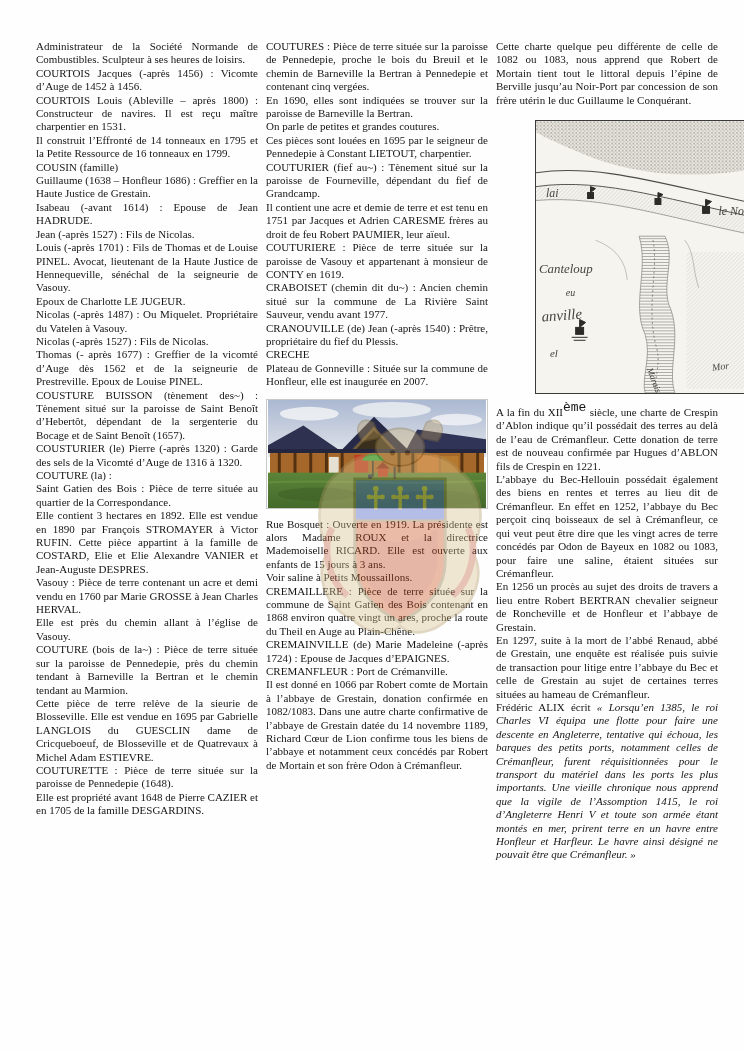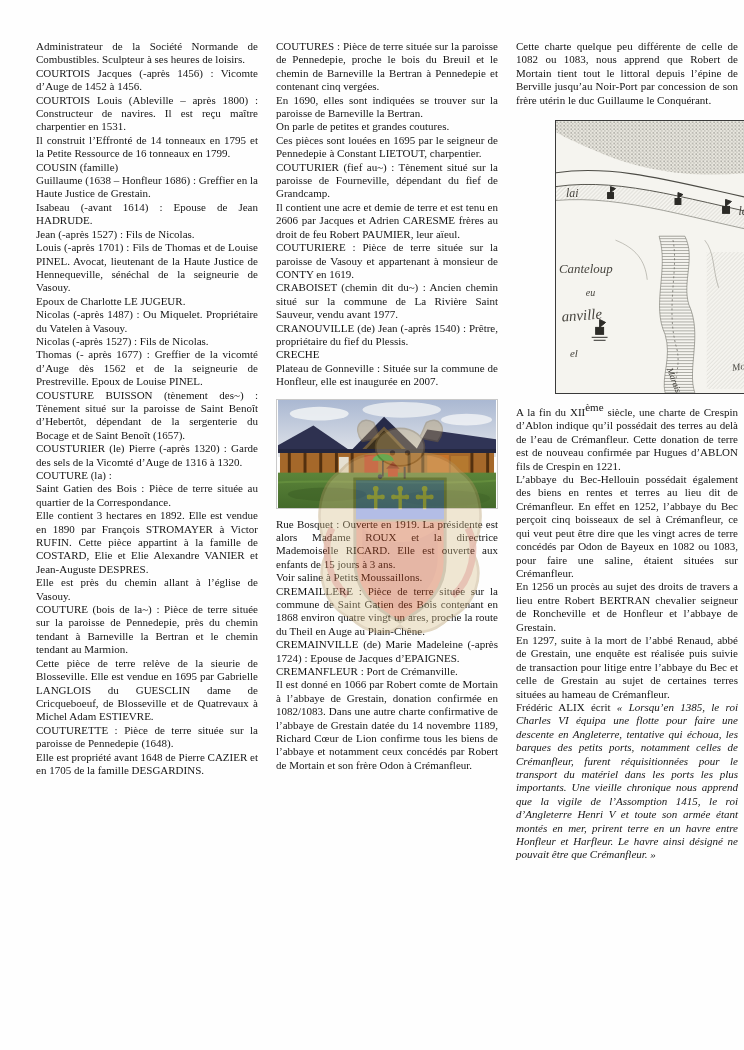--- a/index.html
+++ b/index.html
@@ -9,34 +9,34 @@
     font-family:"Liberation Serif", serif;
     color:#151515;
     position:relative;
     overflow:hidden;
   }
   .page {
     position:absolute; inset:0;
     background:#fefefe;
     padding:40px 20px 0 36px;
     display:flex;
-    column-gap:18px;
+    column-gap:8px;
   }
   .col {
     flex:0 0 222px;
     width:222px;
     font-size:11px;
     line-height:13.4px;
     text-align:justify;
   }
   .para { margin:0; }
   .para.gap { }
   .b { font-weight:normal; }
   .i { font-style:italic; }
-  sup { font-size:11px; line-height:0; vertical-align:super; }
+  sup { font-size:13px; line-height:0; vertical-align:super;font-family:Liberation Mono, monospace; }
   figure { margin:0; }
   figure.fig-map { margin:13px 0 12px; width:236px;padding-left:39px; }
   figure.fig-map svg { display:block; border:1px solid #3a3a3a; background:#f5f4ef; }
   figure.fig-photo { margin:10px 0 9px; width:222px; }
   figure.fig-photo svg { display:block; border:1px solid #c9c9c9; }
   .watermark {
     position:absolute;
     left:306px; top:414px;
     width:188px; height:228px;
     opacity:0.38;
@@ -61,33 +61,34 @@
       <p class="para"><span class="b">Louis</span><span> (-après 1701) : Fils de Thomas et de Louise PINEL. Avocat, lieutenant de la Haute Justice de Hennequeville, sénéchal de la seigneurie de Vasouy.</span></p>
       <p class="para"><span>Epoux de Charlotte LE JUGEUR.</span></p>
       <p class="para"><span class="b">Nicolas</span><span> (-après 1487) : Ou Miquelet. Propriétaire du Vatelen à Vasouy.</span></p>
       <p class="para"><span class="b">Nicolas</span><span> (-après 1527) : Fils de Nicolas.</span></p>
       <p class="para"><span class="b">Thomas</span><span> (- après 1677) : Greffier de la vicomté d’Auge dès 1562 et de la seigneurie de Prestreville. Epoux de Louise PINEL.</span></p>
       <p class="para gap"><span class="b">COUSTURE BUISSON (tènement des~) :</span><span> Tènement situé sur la paroisse de Saint Benoît d’Hebertôt, dépendant de la sergenterie du Bocage et de Saint Benoît (1657).</span></p>
       <p class="para gap"><span class="b">COUSTURIER (le) Pierre</span><span> (-après 1320) : Garde des sels de la Vicomté d’Auge de 1316 à 1320.</span></p>
       <p class="para gap"><span class="b">COUTURE (la) :</span></p>
       <p class="para"><span class="b">Saint Gatien des Bois</span><span> : Pièce de terre située au quartier de la Correspondance.</span></p>
       <p class="para"><span>Elle contient 3 hectares en 1892. Elle est vendue en 1890 par François STROMAYER à Victor RUFIN. Cette pièce appartint à la famille de COSTARD, Elie et Elie Alexandre VANIER et Jean-Auguste DESPRES.</span></p>
+      <p class="para"><span class="b">Vasouy</span><span> : Pièce de terre contenant un acre et demi vendu en 1760 par Marie GROSSE à Jean Charles HERVAL.</span></p>
       <p class="para"><span>Elle est près du chemin allant à l’église de Vasouy.</span></p>
       <p class="para gap"><span class="b">COUTURE (bois de la~) :</span><span> Pièce de terre située sur la paroisse de Pennedepie, près du chemin tendant à Barneville la Bertran et le chemin tendant au Marmion.</span></p>
       <p class="para"><span>Cette pièce de terre relève de la sieurie de Blosseville. Elle est vendue en 1695 par Gabrielle LANGLOIS du GUESCLIN dame de Cricqueboeuf, de Blosseville et de Quatrevaux à Michel Adam ESTIEVRE.</span></p>
       <p class="para gap"><span class="b">COUTURETTE</span><span> : Pièce de terre située sur la paroisse de Pennedepie (1648).</span></p>
       <p class="para"><span>Elle est propriété avant 1648 de Pierre CAZIER et en 1705 de la famille DESGARDINS.</span></p>
     </div>
   <div class="col">
       <p class="para"><span class="b">COUTURES</span><span> : Pièce de terre située sur la paroisse de Pennedepie, proche le bois du Breuil et le chemin de Barneville la Bertran à Pennedepie et contenant cinq vergées.</span></p>
       <p class="para"><span>En 1690, elles sont indiquées se trouver sur la paroisse de Barneville la Bertran.</span></p>
       <p class="para"><span>On parle de petites et grandes coutures.</span></p>
       <p class="para"><span>Ces pièces sont louées en 1695 par le seigneur de Pennedepie à Constant LIETOUT, charpentier.</span></p>
       <p class="para gap"><span class="b">COUTURIER (fief au~)</span><span> : Tènement situé sur la paroisse de Fourneville, dépendant du fief de Grandcamp.</span></p>
-      <p class="para"><span>Il contient une acre et demie de terre et est tenu en 2606 par Jacques et Adrien CARESME frères au droit de feu Robert PAUMIER, leur aïeul.</span></p>
+      <p class="para"><span>Il contient une acre et demie de terre et est tenu en 1751 par Jacques et Adrien CARESME frères au droit de feu Robert PAUMIER, leur aïeul.</span></p>
       <p class="para gap"><span class="b">COUTURIERE</span><span> : Pièce de terre située sur la paroisse de Vasouy et appartenant à monsieur de CONTY en 1619.</span></p>
       <p class="para gap"><span class="b">CRABOISET (chemin dit du~) :</span><span> Ancien chemin situé sur la commune de La Rivière Saint Sauveur, vendu avant 1977.</span></p>
       <p class="para gap"><span class="b">CRANOUVILLE (de) Jean</span><span> (-après 1540) : Prêtre, propriétaire du fief du Plessis.</span></p>
       <p class="para gap"><span class="b">CRECHE</span></p>
       <p class="para"><span class="b">Plateau de Gonneville</span><span> : Située sur la commune de Honfleur, elle est inaugurée en 2007.</span></p>
       <figure class="fig-photo">
     <svg width="222" height="110" viewBox="0 0 222 110" xmlns="http://www.w3.org/2000/svg">
       <defs>
         <linearGradient id="sky" x1="0" y1="0" x2="0" y2="1">
           <stop offset="0" stop-color="#aab8d2"></stop>

